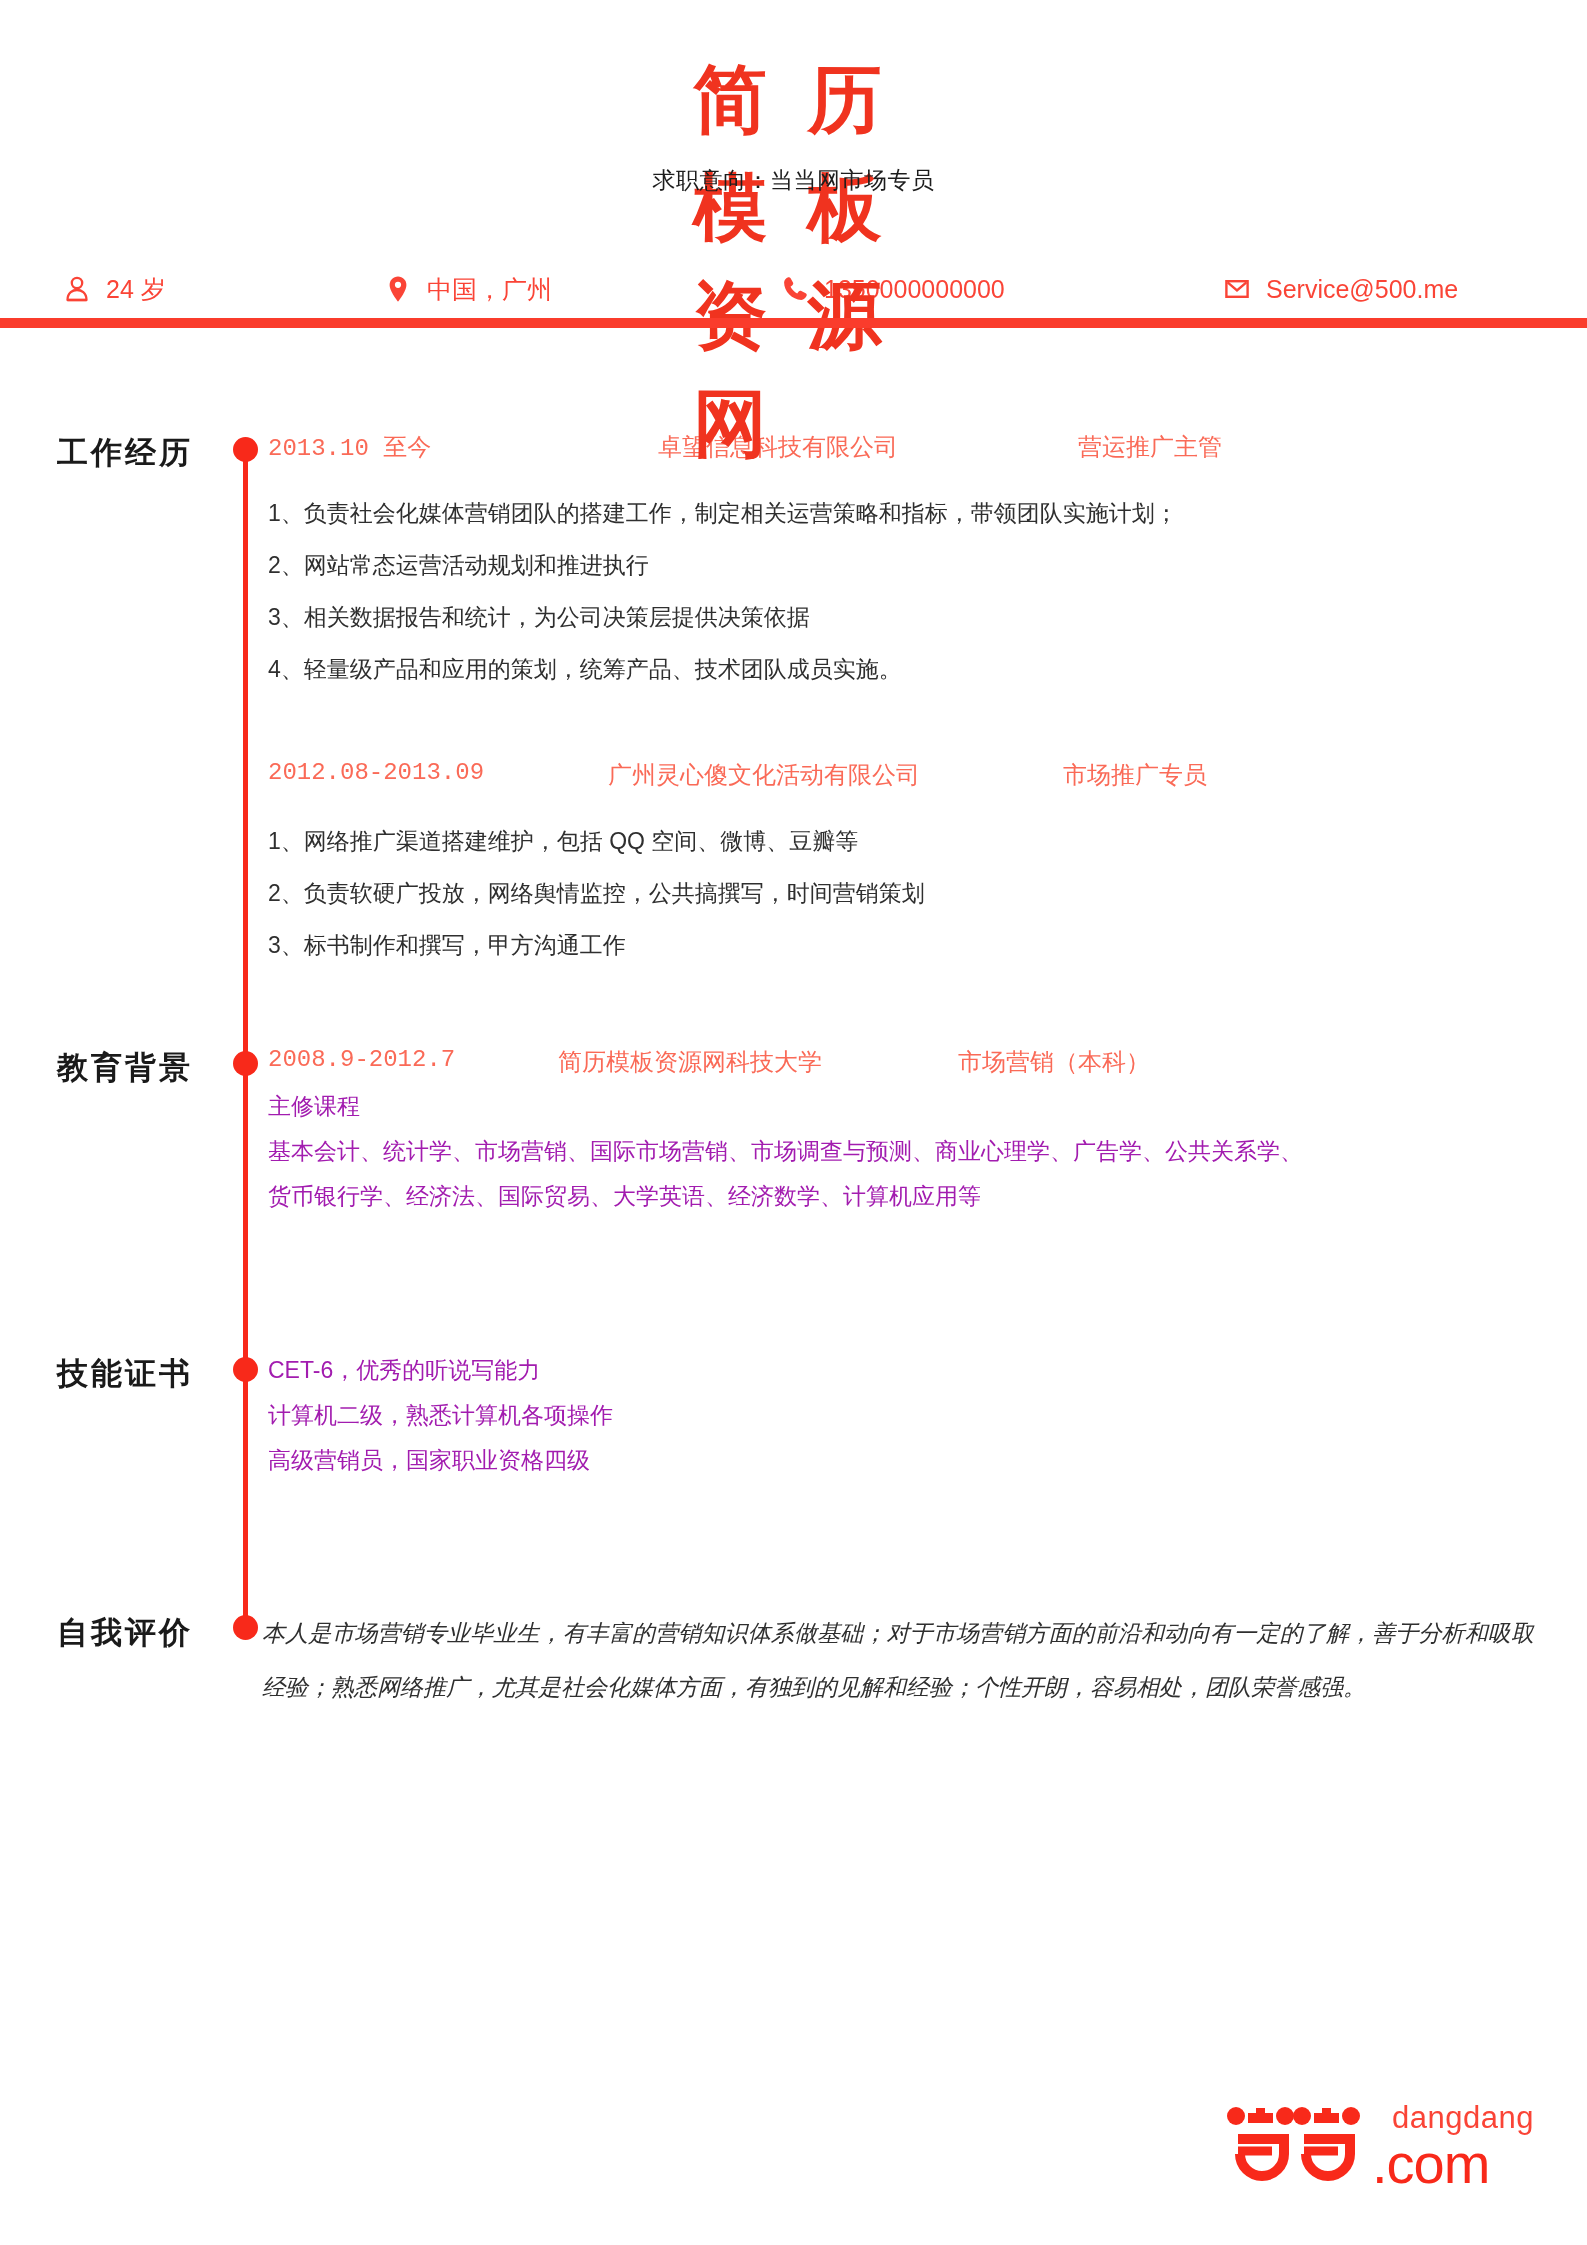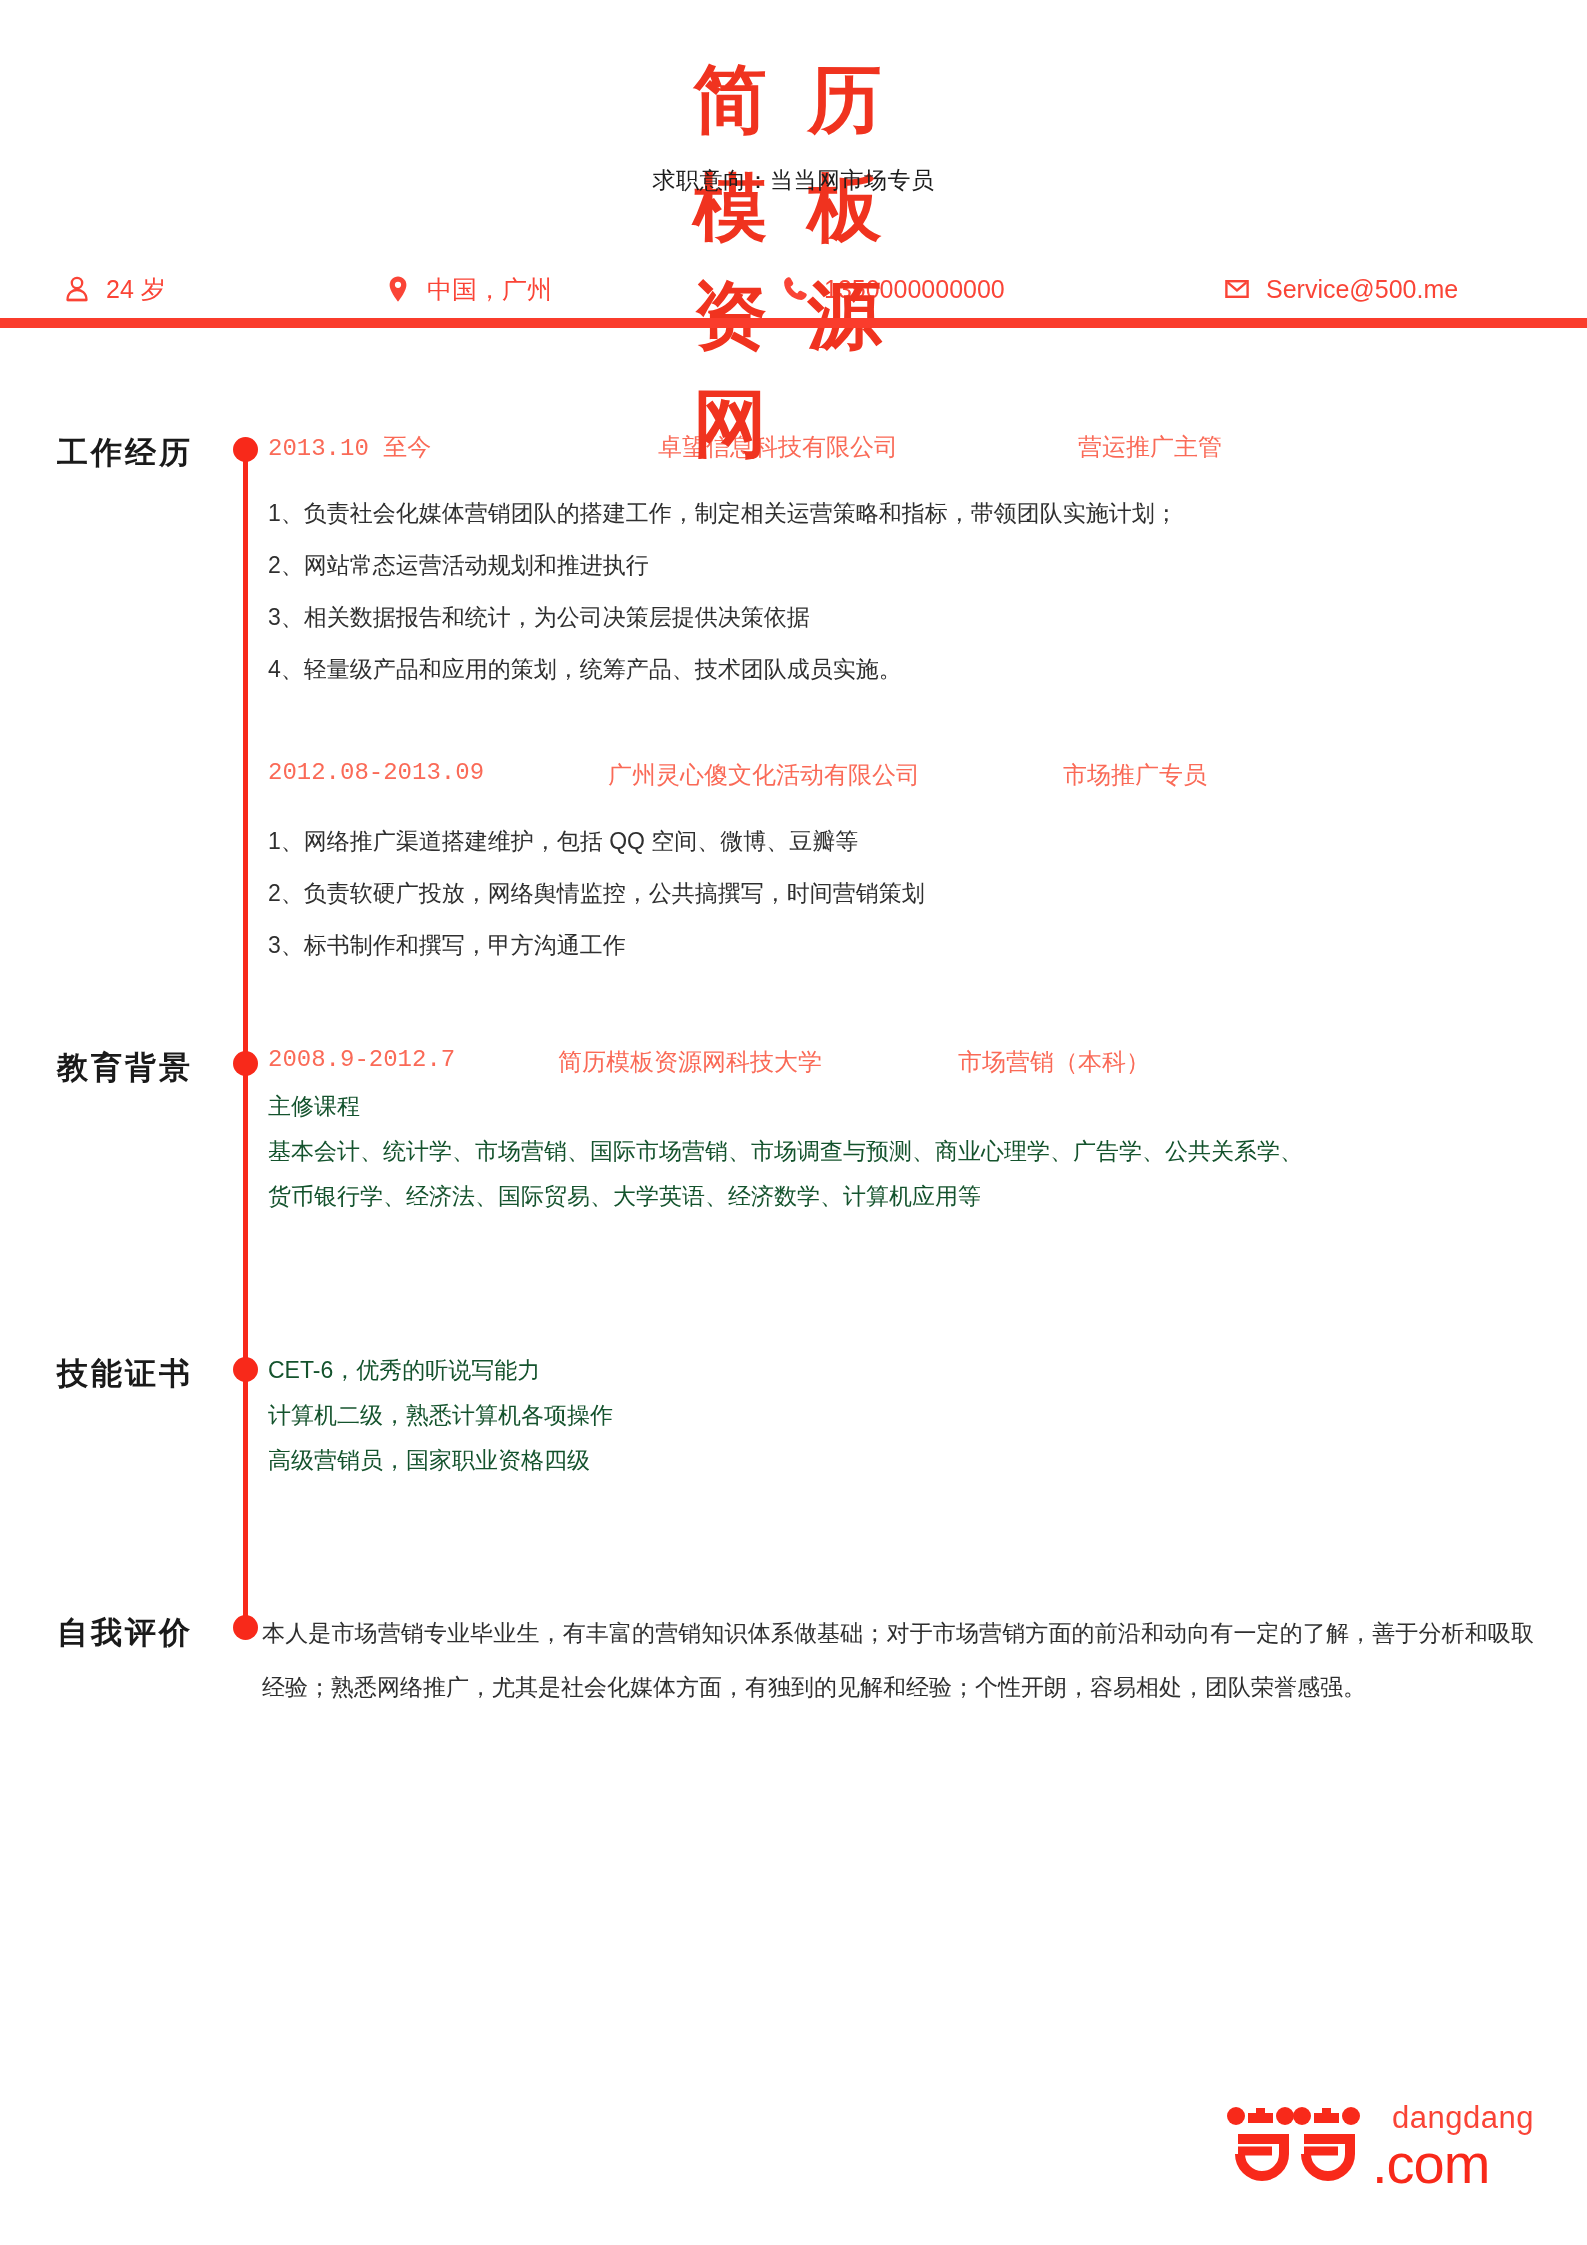--- a/index.html
+++ b/index.html
@@ -146,30 +146,31 @@
   .job-head .jh-role { position: absolute; left: 0; top: 0; color:#fa6a57;}
 
   .bullet {
     font-size: 23px;
     color: #2f2f2f;
     line-height: 52px;
     white-space: nowrap;
   }
   .plain-line {
     font-size: 23px;
-    color: #14532d;
+    color: #a21caf;
     line-height: 45px;
     white-space: nowrap;
   }
   .para {
     font-size: 23px;
     color: #2f2f2f;
     line-height: 54px;
     width: 1272px;
     text-align: justify;
+    font-style: italic;
   }
 
   
   #footer-logo {
     position: absolute;
     left: 1224px;
     top: 2096px;
     width: 318px;
     height: 96px;
   }

